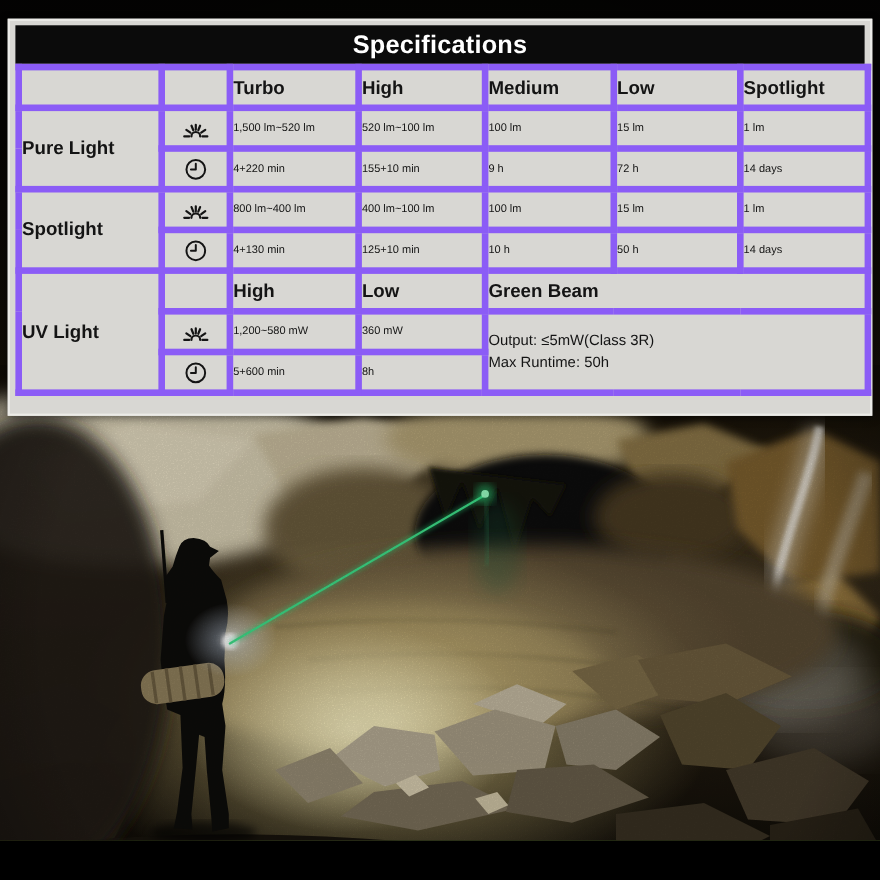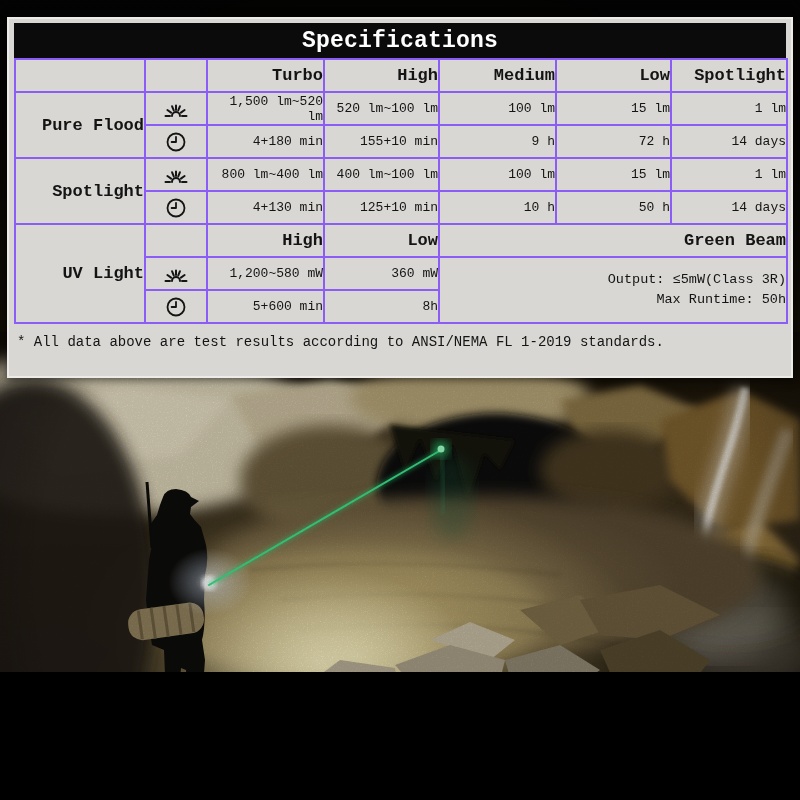--- a/index.html
+++ b/index.html
@@ -1,31 +1,31 @@
 <!DOCTYPE html>
 <html><head>
 <meta charset="utf-8">
 <style>
   html,body{margin:0;padding:0;background:#000;}
-  .stage{position:relative;width:800px;height:672px;overflow:hidden;
-         font-family:Liberation Mono, monospace;background:#bef264;}
+  .stage{position:relative;width:800px;height:764px;overflow:hidden;
+         font-family:Liberation Sans, sans-serif;background:#bef264;}
   svg.photo{position:absolute;left:0;top:0;width:800px;height:800px;display:block;}
 
   .spec-panel{position:absolute;left:7px;top:17px;width:786px;height:361px;
               box-sizing:border-box;background:#d8d7d3;border:2px solid #ecebe7;
               box-shadow:0 2px 8px rgba(0,0,0,.55);}
   .title-bar{height:35px;margin:4px 5px 0 5px;background:#0b0b0b;
              display:flex;align-items:center;justify-content:center;}
   .title-bar span{color:#fff;font-size:23px;font-weight:bold;letter-spacing:.2px;}
 
   table.spec{border-collapse:collapse;table-layout:fixed;width:772px;margin:0 5px;}
-  table.spec td{border:2px solid #8b5cf6;text-align:right;vertical-align:middle;
+  table.spec td{border:6px solid #8b5cf6;text-align:left;vertical-align:middle;
                 padding:0;color:#141414;height:31px;overflow:hidden;}
   .mode-h,.row-label{font-size:17px;font-weight:bold;}
-  .val{font-size:13px;}
+  .val{font-size:10px;}
   .uv-info{font-size:13.5px;line-height:1.45;}
   .icon-cell svg{display:block;margin:0 auto;}
 
   .footnote{margin:10px 0 0 8px;font-size:14px;color:#141414;text-align:left;}
 </style>
 </head>
 <body>
 
 <div class="stage">
 
@@ -197,42 +197,42 @@
           <td></td>
           <td></td>
           <td class="mode-h">Turbo</td>
           <td class="mode-h">High</td>
           <td class="mode-h">Medium</td>
           <td class="mode-h">Low</td>
           <td class="mode-h">Spotlight</td>
         </tr>
 
         <tr>
-          <td class="row-label" rowspan="2">Pure Flood</td>
+          <td class="row-label" rowspan="2">Pure Light</td>
           <td class="icon-cell">
             <svg width="30" height="22" viewBox="0 0 30 22" fill="none" stroke="#141414" stroke-width="2" stroke-linecap="round">
               <path d="M9,18 L4.5,18 M10.1,14.6 L6.4,12 M12.75,12.4 L11.1,8.3 M15,12 L15,7.5 M17.25,12.4 L18.9,8.3 M19.9,14.6 L23.6,12 M21,18 L25.5,18"></path>
               <path d="M11,18 A4,4 0 0 1 19,18"></path>
             </svg>
           </td>
           <td class="val">1,500 lm~520 lm</td>
           <td class="val">520 lm~100 lm</td>
           <td class="val">100 lm</td>
           <td class="val">15 lm</td>
           <td class="val">1 lm</td>
         </tr>
 
         <tr>
           <td class="icon-cell">
             <svg width="24" height="24" viewBox="0 0 24 24" fill="none" stroke="#141414" stroke-width="1.8" stroke-linecap="round">
               <circle cx="12" cy="12" r="8.5"></circle>
                 <path d="M12,12 L12,6.8 M12,12 L7.6,12"></path>
             </svg>
           </td>
-          <td class="val">4+180 min</td>
+          <td class="val">4+220 min</td>
           <td class="val">155+10 min</td>
           <td class="val">9 h</td>
           <td class="val">72 h</td>
           <td class="val">14 days</td>
         </tr>
 
         <tr>
           <td class="row-label" rowspan="2">Spotlight</td>
           <td class="icon-cell">
             <svg width="30" height="22" viewBox="0 0 30 22" fill="none" stroke="#141414" stroke-width="2" stroke-linecap="round">
@@ -290,15 +290,14 @@
               <circle cx="12" cy="12" r="8.5"></circle>
                 <path d="M12,12 L12,6.8 M12,12 L7.6,12"></path>
             </svg>
           </td>
           <td class="val">5+600 min</td>
           <td class="val">8h</td>
         </tr>
       </tbody>
     </table>
 
-    <div class="footnote">* All data above are test results according to ANSI/NEMA FL 1-2019 standards.</div>
   </div>
 </div>
 
 </body></html>

